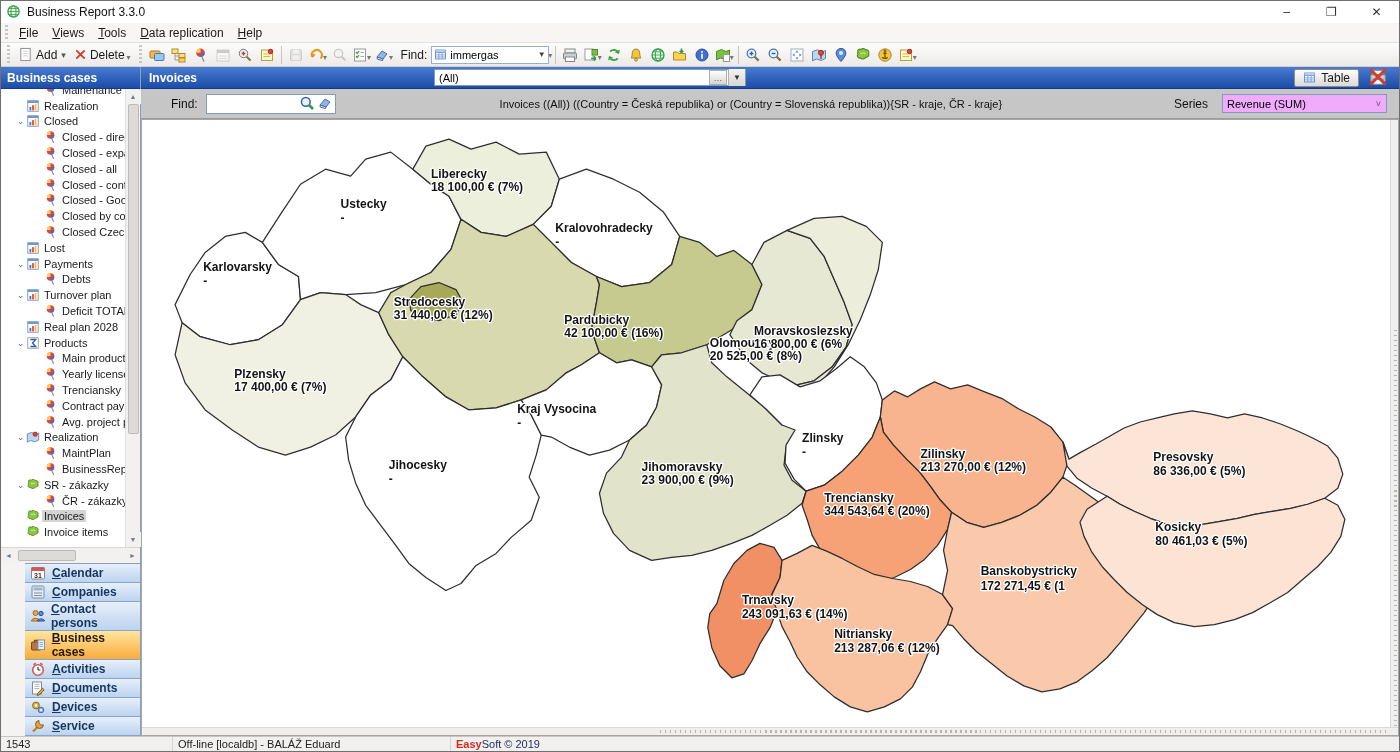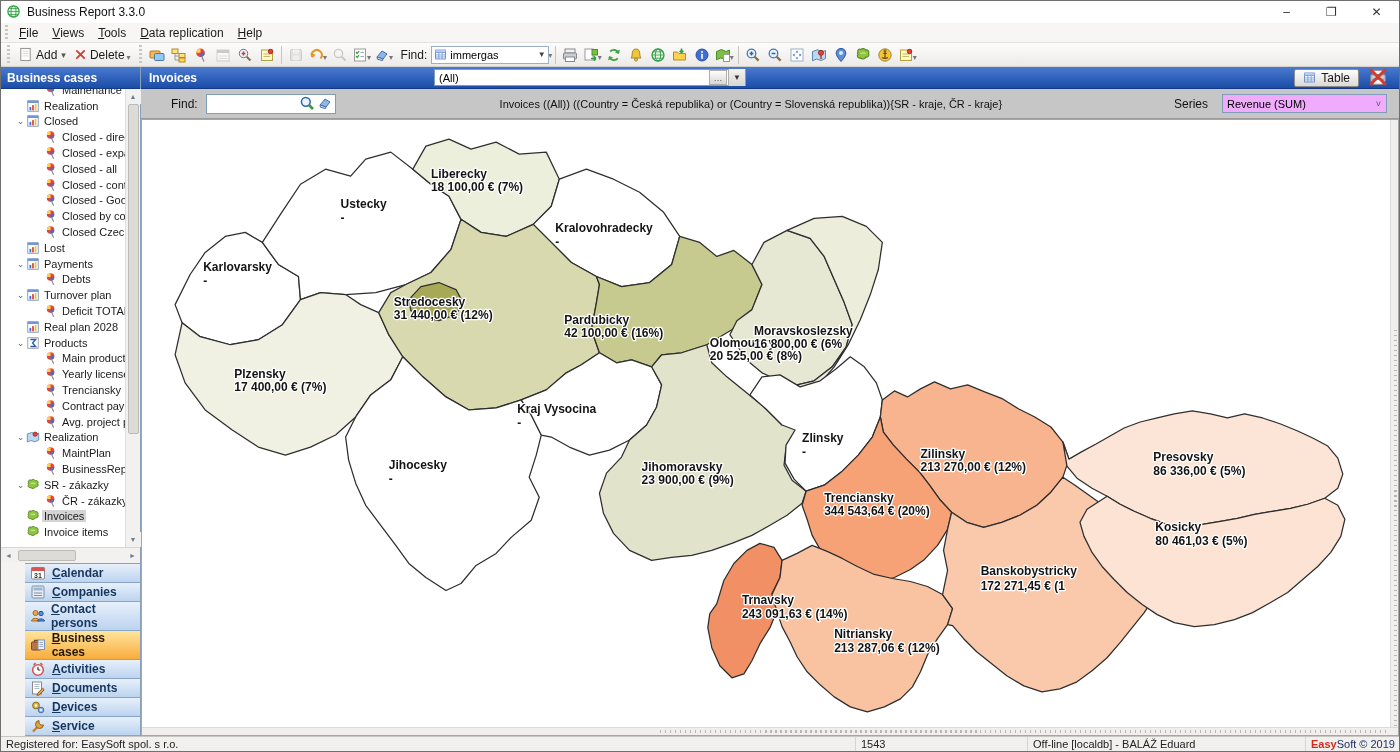--- a/index.html
+++ b/index.html
@@ -928,21 +928,20 @@
             <text class="maplbl" x="1002" y="406">Kosicky</text>
       <text class="maplbl" x="1002" y="420">80 461,03 € (5%)</text>
           </svg>
         <div class="split-v"></div>
         <div class="split-h"></div>
       </div>
     </div>
   </div>
 
   <div class="statusbar">
-    <span class="cell sb1">Registered for: EasySoft spol. s r.o.</span>
     <span class="cell sb2">1543</span>
     <span class="cell sb3">Off-line [localdb]  -  BALÁŽ Eduard</span>
     <span class="cell sb4">
       <span class="brand-easy">Easy</span>
         <span class="brand-rest">Soft © 2019</span>
     </span>
   </div>
 </div>
 
 </body></html>

